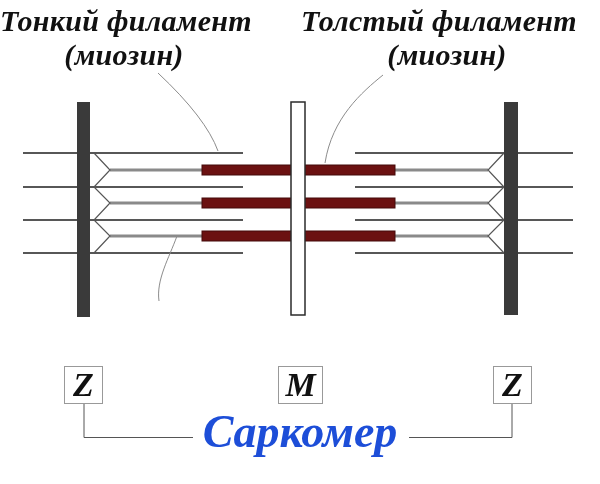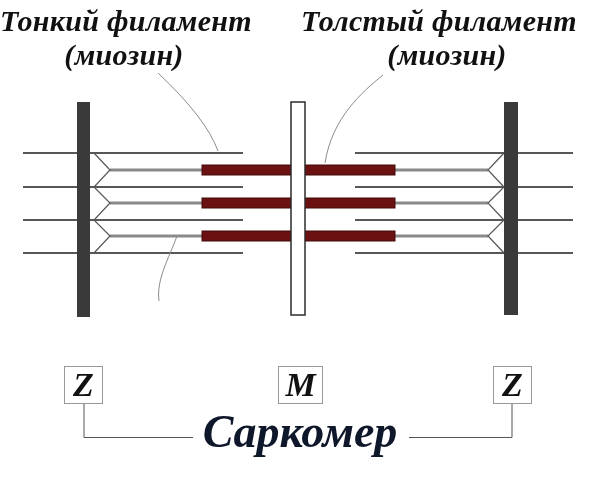--- a/index.html
+++ b/index.html
@@ -26,21 +26,21 @@
   .titin-label{left:93px;top:297px;width:200px;font-size:21px;line-height:24px;white-space:nowrap;}
 
   .marker-box{position:absolute;width:37px;height:36px;border:1px solid #999;background:#fff;
               display:flex;align-items:center;justify-content:center;
               font-weight:bold;font-style:italic;font-size:34px;color:#111;}
   .marker-z-left{left:64px;top:366px;}
   .marker-m{left:278px;top:366px;width:43px;}
   .marker-z-right{left:493px;top:366px;}
 
   .sarcomere-title{position:absolute;left:0;top:409px;width:600px;text-align:center;
-                   font-weight:bold;font-style:italic;font-size:46px;line-height:46px;color:#0f172a;}
+                   font-weight:bold;font-style:italic;font-size:46px;line-height:46px;color:#1d4ed8;}
 </style>
 </head>
 <body>
 
 <div class="canvas">
 
   <svg class="diagram-svg" viewBox="0 0 600 484">
 
     <g class="titin-line" stroke="#8a8a8a">
       <line x1="110" y1="170" x2="488" y2="170"></line>

